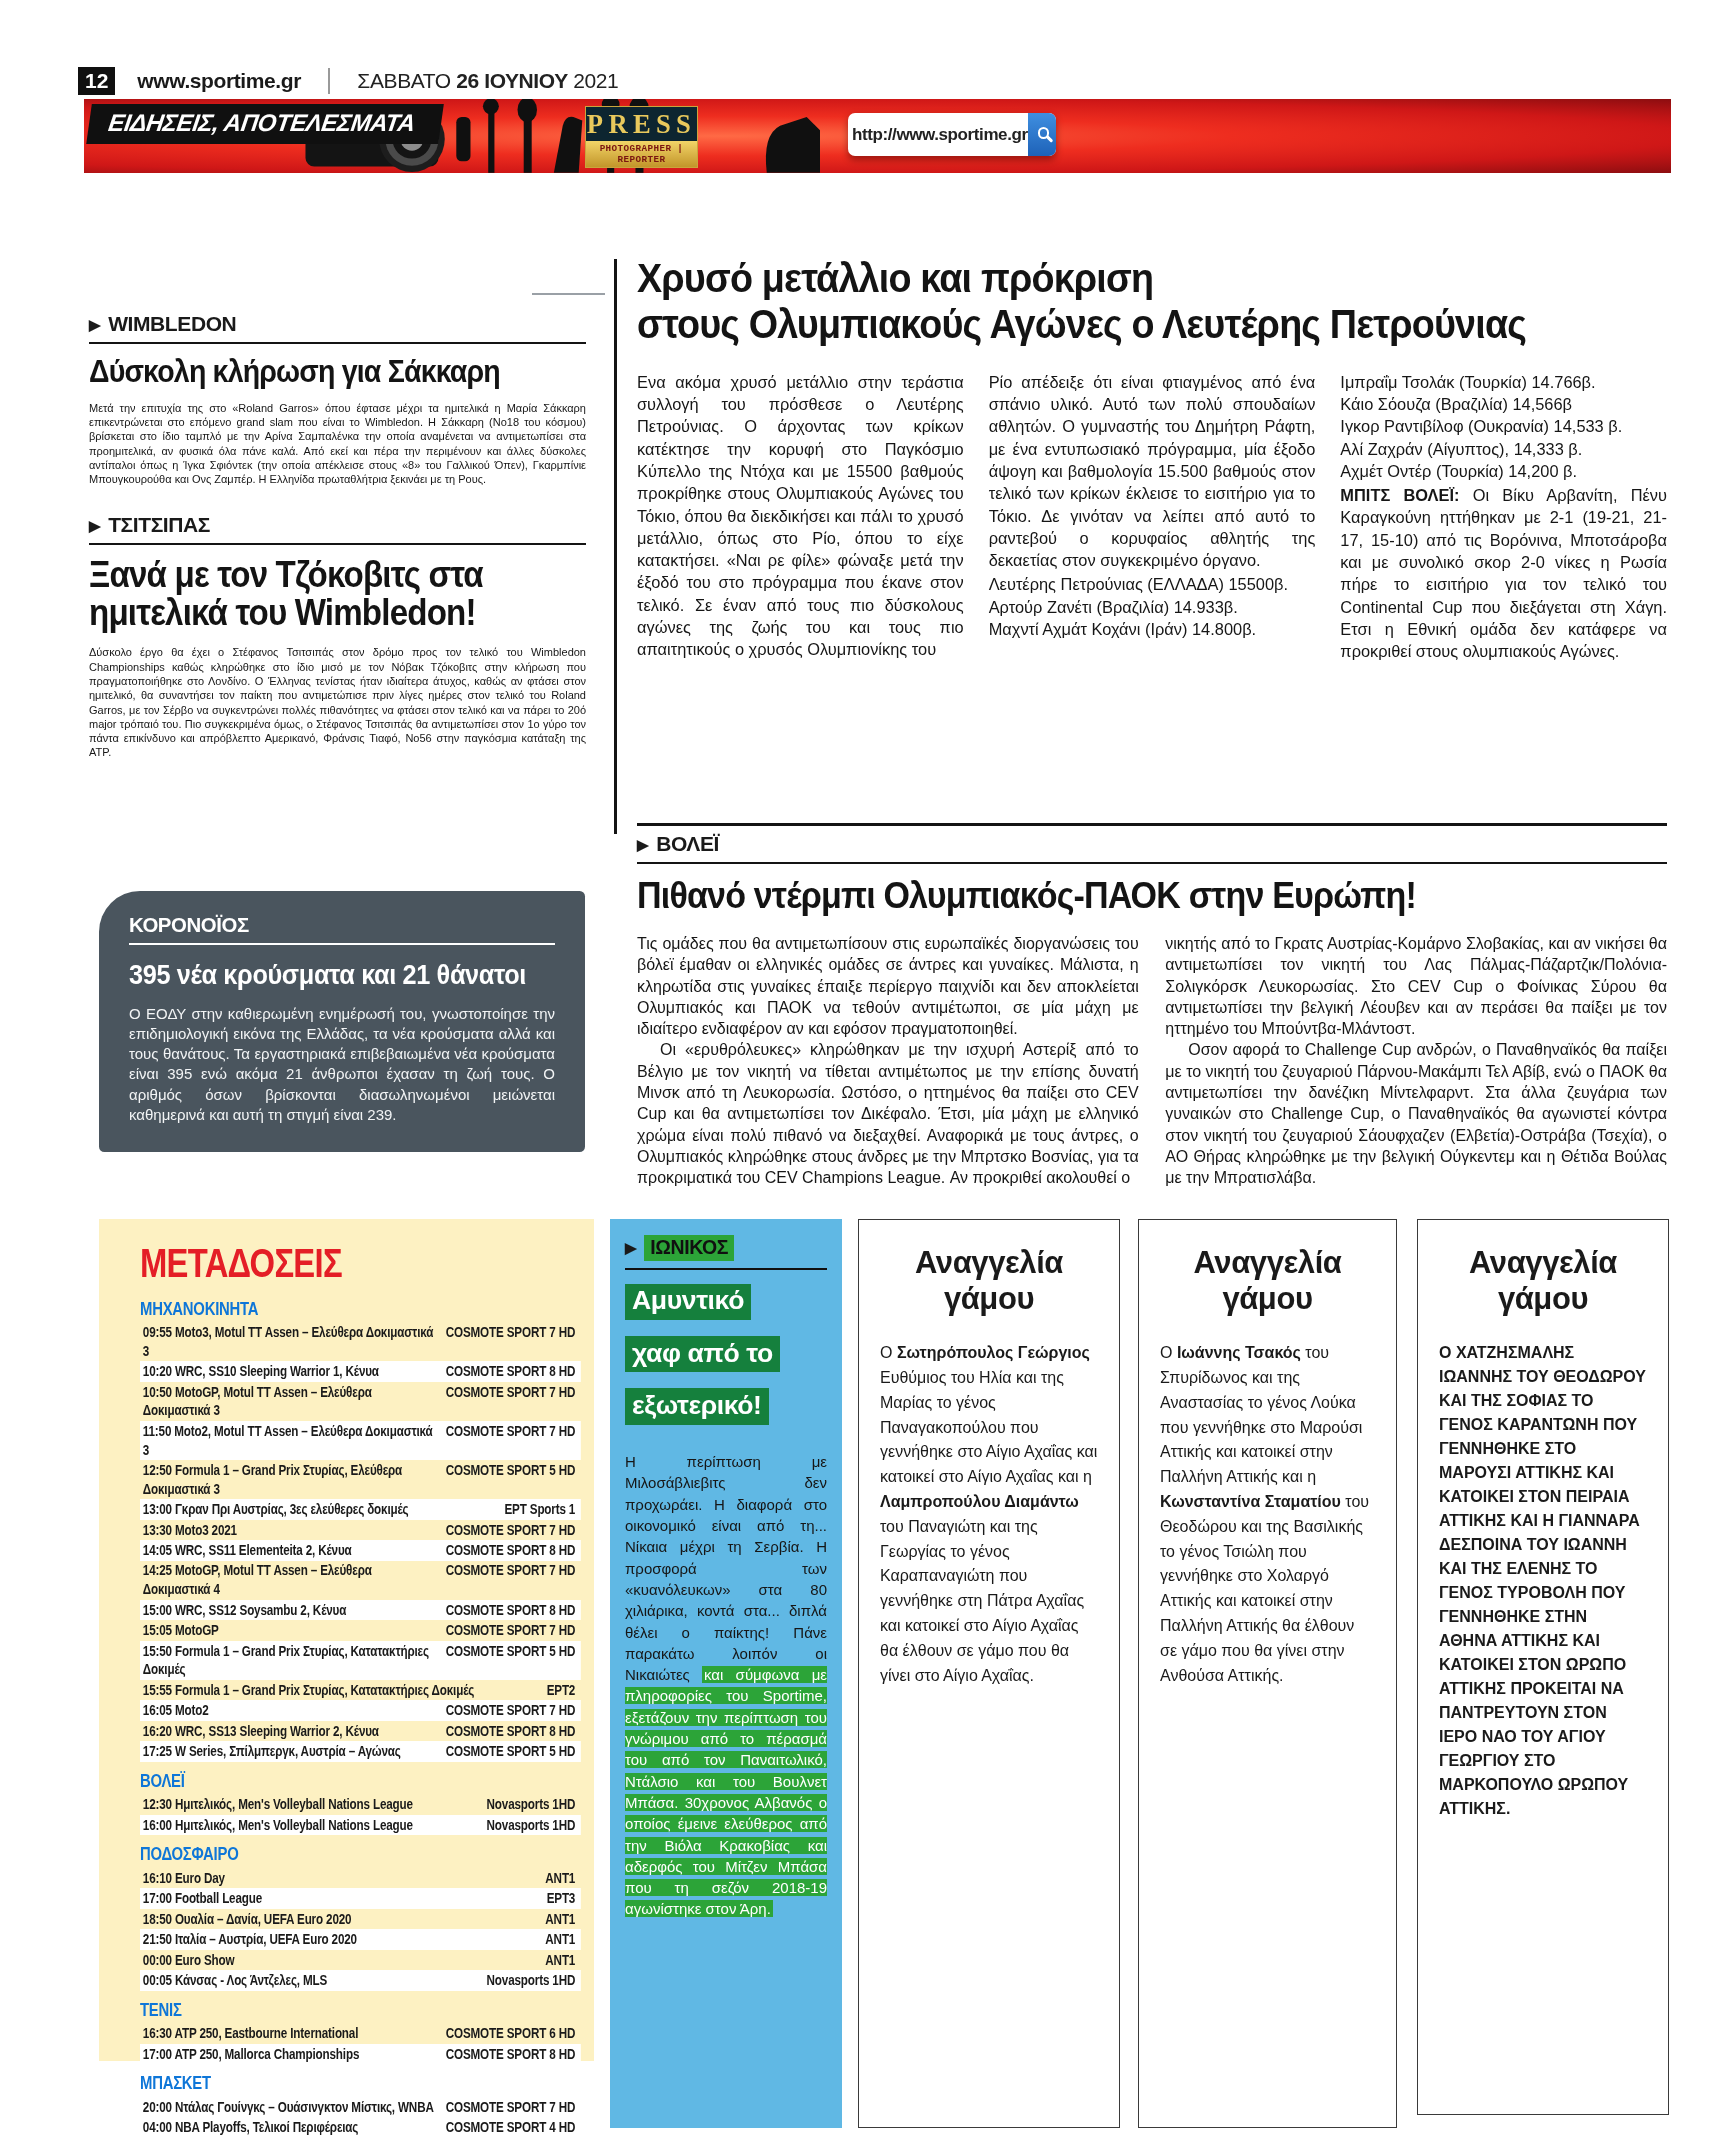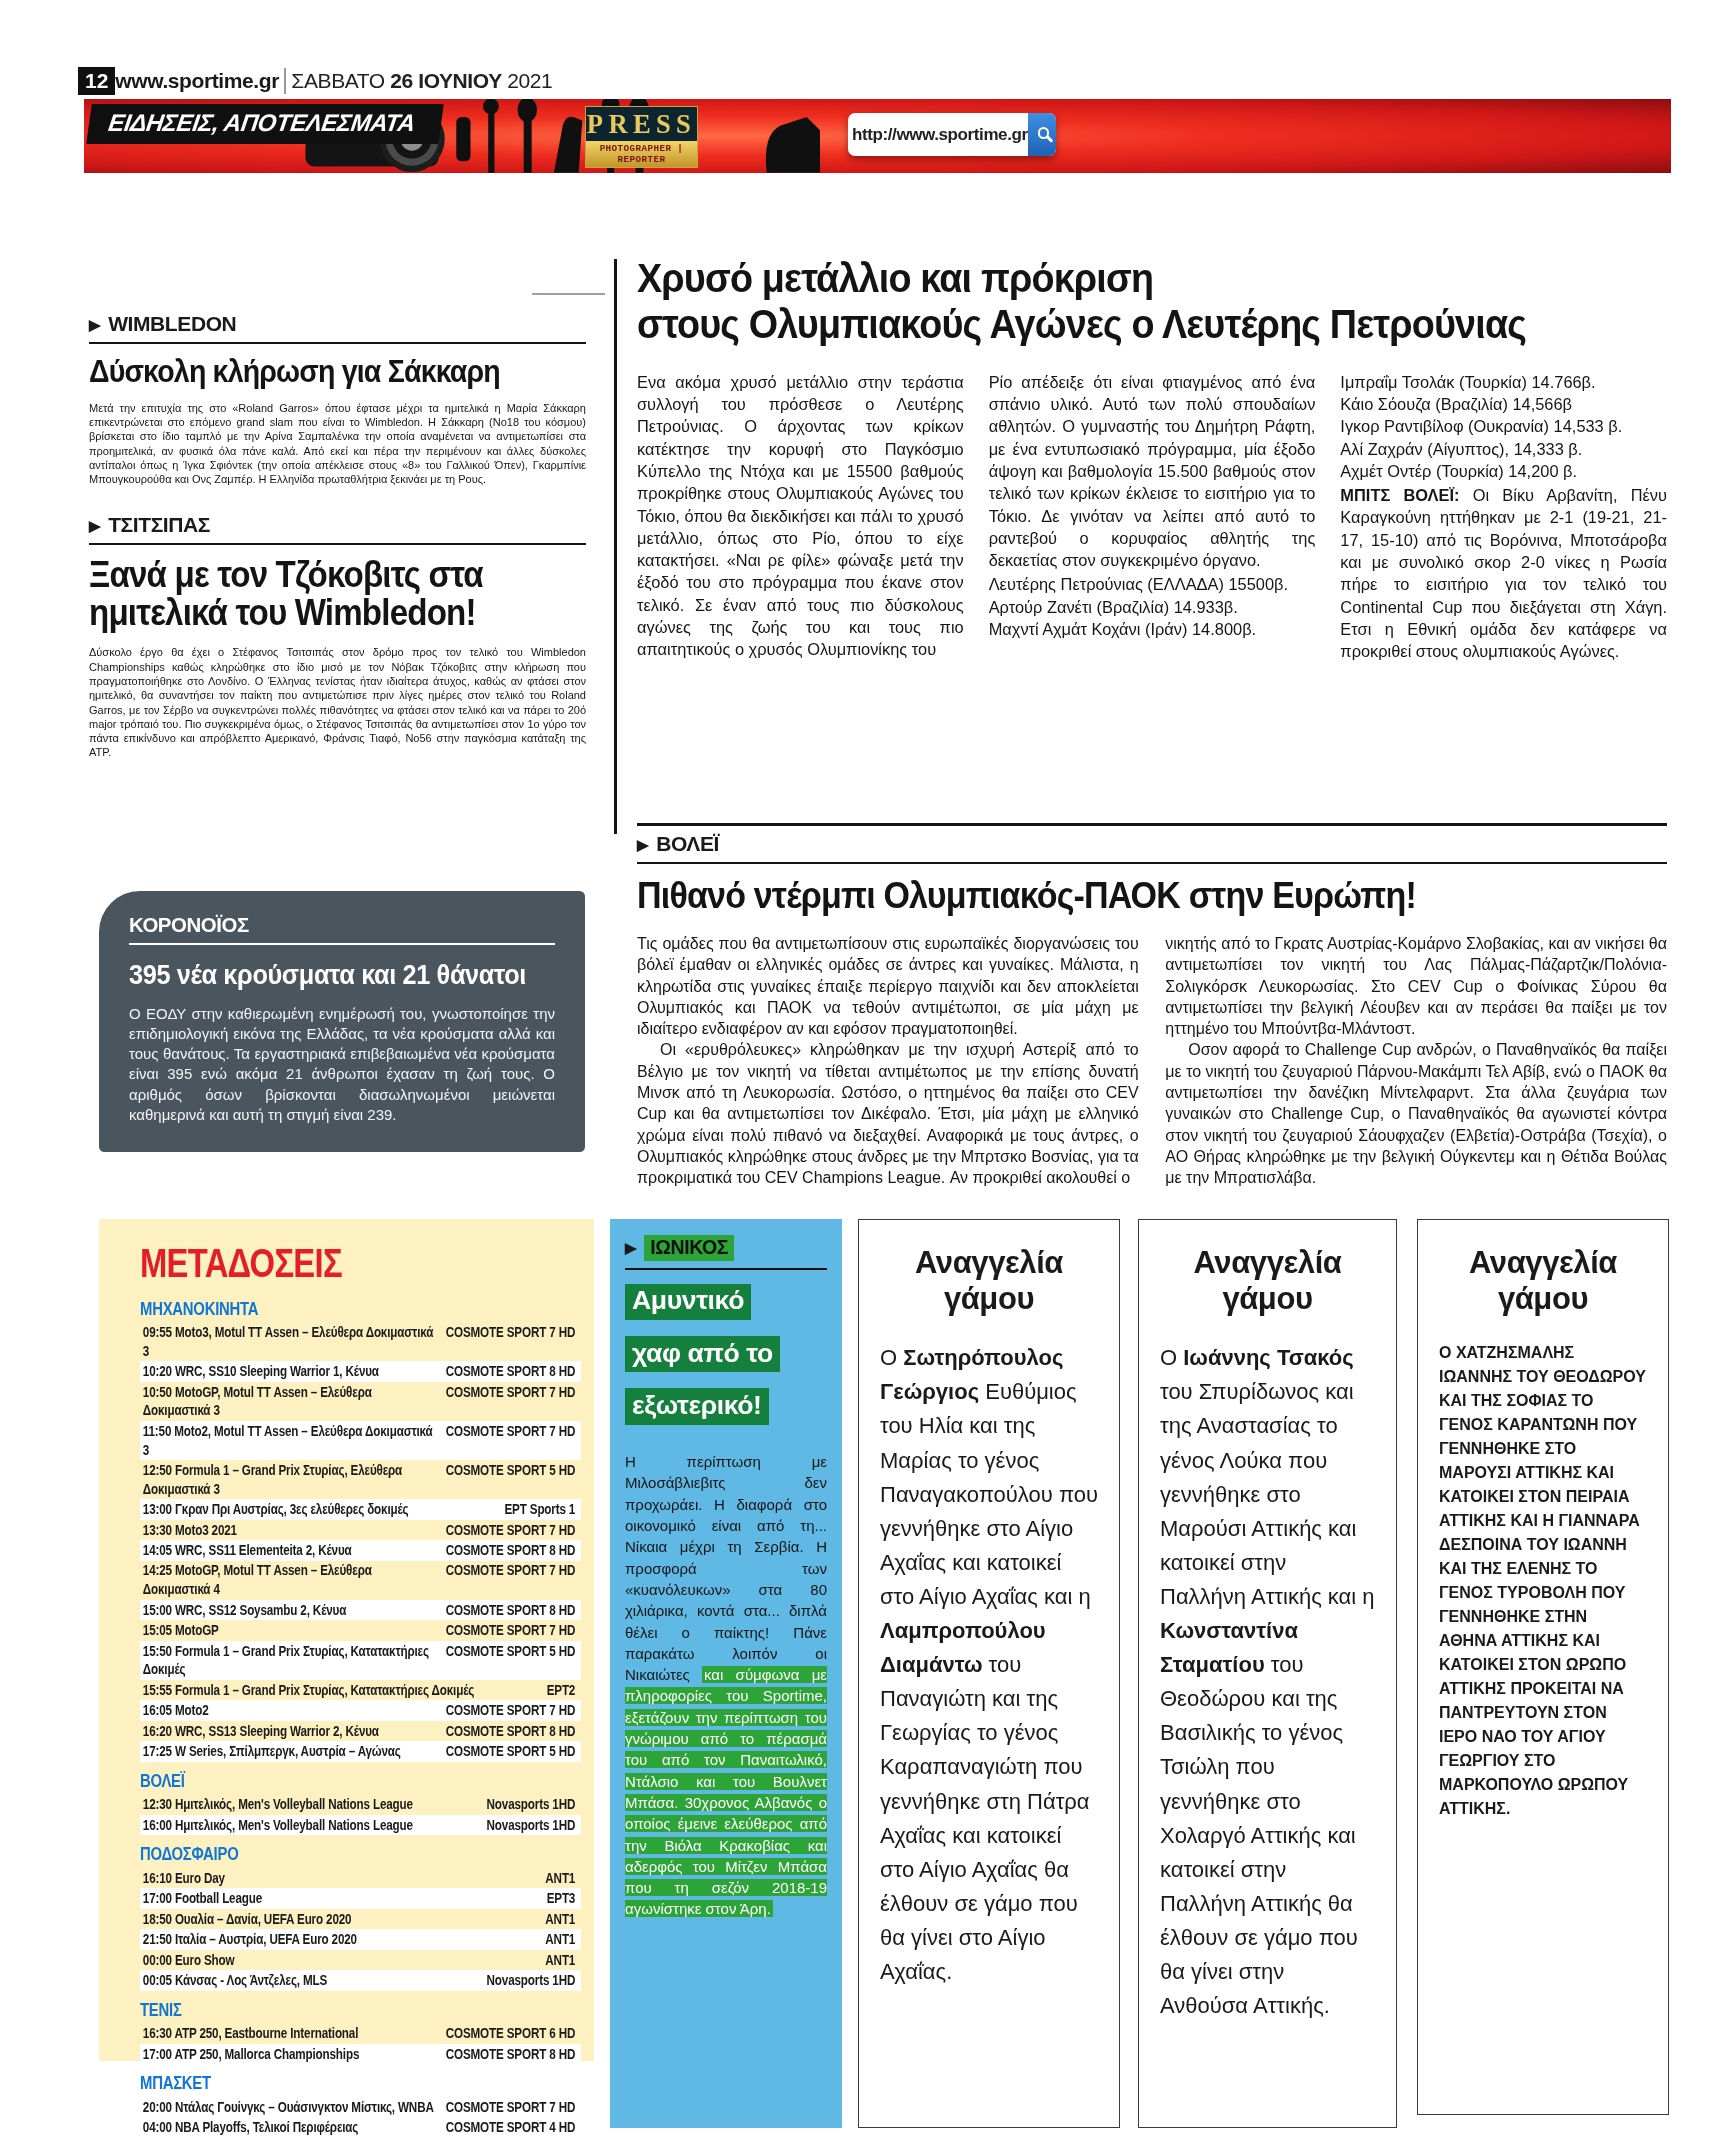--- a/index.html
+++ b/index.html
@@ -1,20 +1,20 @@
 <!DOCTYPE html>
 <html lang="el" style="font-size:14px"><head>
 <meta charset="utf-8">
 <style>
   * { margin:0; padding:0; box-sizing:border-box; }
   body { background:#e9e9e9; font-family:"Liberation Sans", sans-serif; }
   .page { position:relative; width:1729px; height:2146px; background:#fff; margin:0 auto; overflow:hidden; color:#1a1a1a; }
 
   
-  .masthead { position:absolute; left:78px; top:67px; display:flex; align-items:center; gap:0; }
+  .masthead { position:absolute; left:78px; top:67px; display:flex; align-items:center; gap:22px; }
   .pnum { background:#101010; color:#fff; font-weight:bold; font-size:21px; padding:1.8px 7px; }
   .site { font-weight:bold; font-size:21px; letter-spacing:-0.4px; }
   .m-sep { width:1.8px; height:26.6px; background:#999; margin:0 5.3px; }
   .mdate { font-size:21px; color:#222; letter-spacing:-0.4px; }
 
   
   .banner { position:absolute; left:84px; top:99px; width:1587px; height:74px;
     background:radial-gradient(ellipse at 40% 50%, #ff6a45 0%, #ee2d1f 38%, #cf1717 72%, #8c0d10 100%);
     overflow:hidden; }
   .section-label { position:absolute; left:5.3px; top:5.3px; background:#101010; color:#fff;
@@ -94,21 +94,21 @@
     padding:1.8px 7px 3.5px; margin:0 0 16px; letter-spacing:-0.4px; }
   .ion-body { font-size:15px; line-height:1.42; text-align:justify; margin-top:10.6px; }
   .ion-hl { background:#2ca438; color:#fff; padding:0 1.8px; }
 
   
   .wedding { position:absolute; top:1219px; background:#fff; border:1.3px solid #3a3a3a; padding:25px 21px; }
   .w0 { left:858px; width:262px; height:909px; }
   .w1 { left:1138px; width:259px; height:909px; }
   .w2 { left:1417px; width:252px; height:896px; }
   .wed-title { text-align:center; font-weight:bold; font-size:31px; line-height:1.15; margin-bottom:25px; letter-spacing:-0.4px; }
-  .wed-body { font-size:22px; line-height:1.55; }
+  .wed-body { font-size:16px; line-height:1.55; }
   .w2 .wed-body { font-size:16px; line-height:1.5;font-weight:bold; }
 </style>
 </head>
 <body>
 
 <div class="page">
 
   <div class="masthead">
     <span class="pnum">12</span>
     <span class="site">www.sportime.gr</span>

